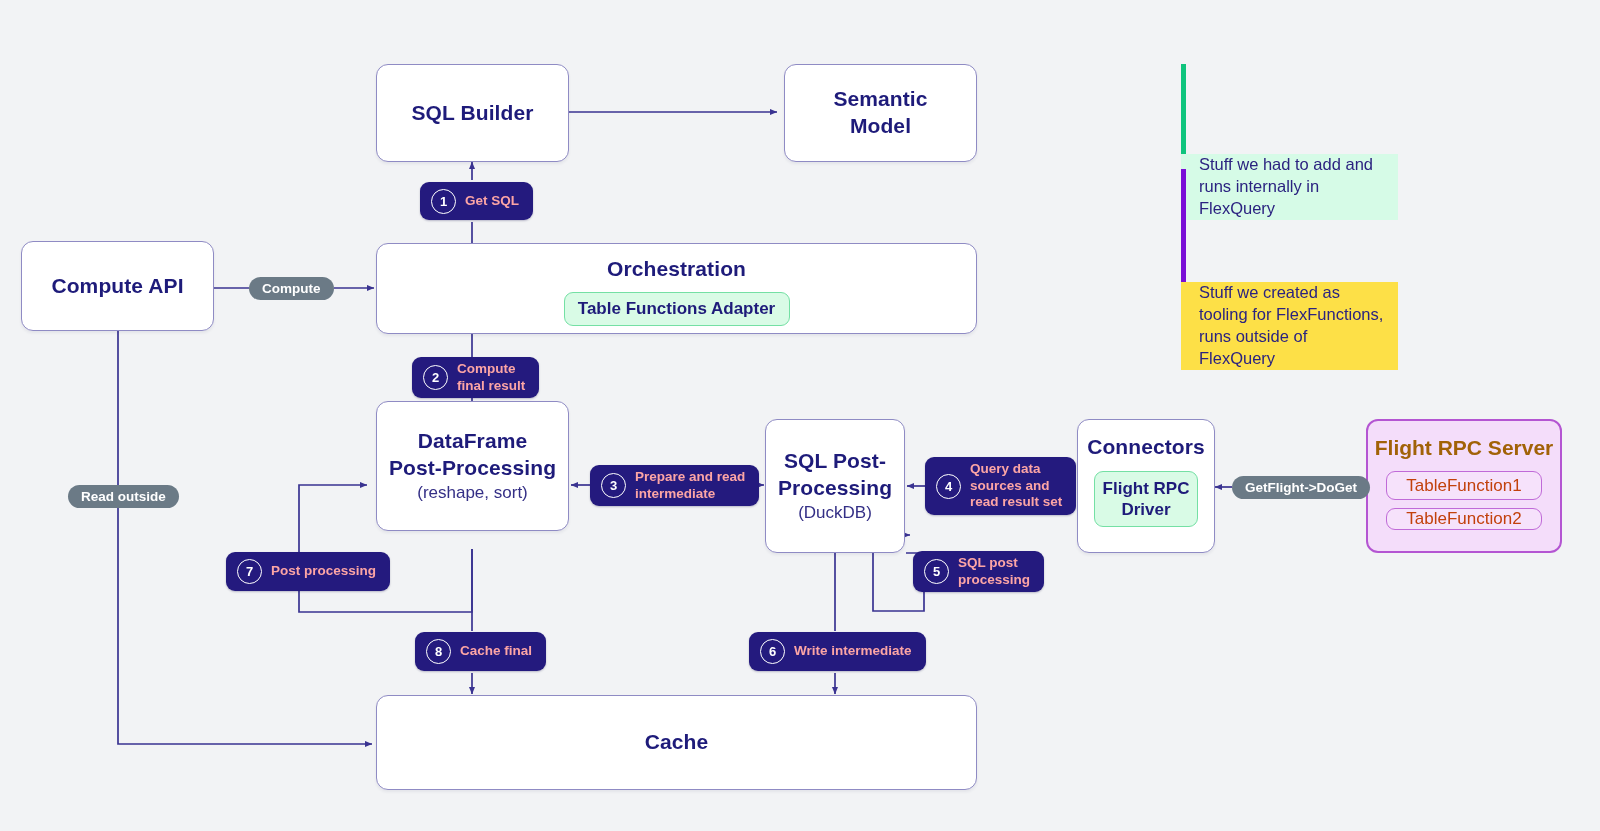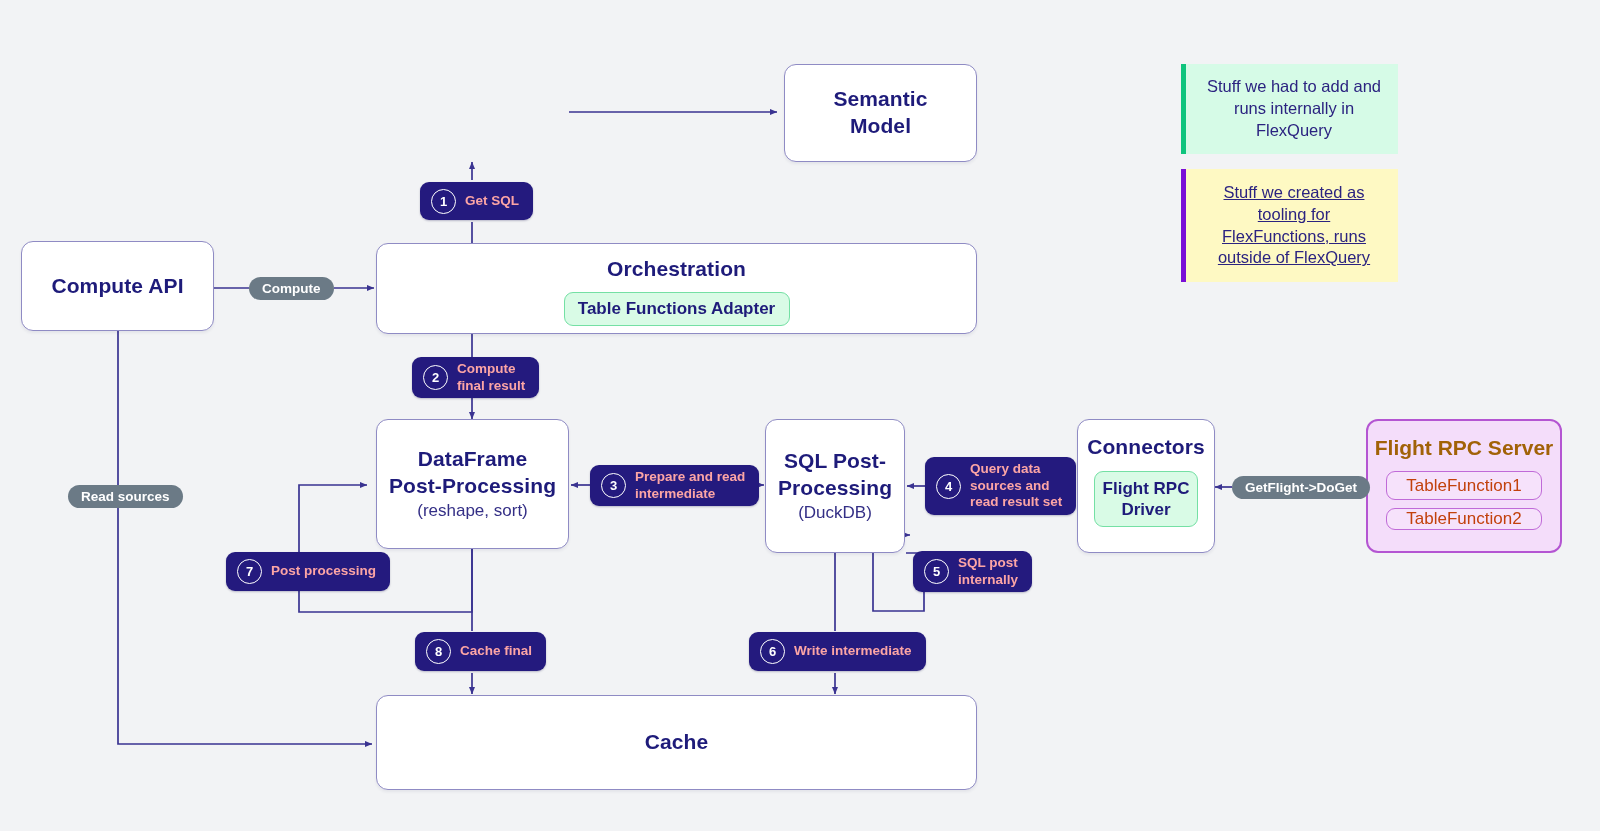--- a/index.html
+++ b/index.html
@@ -154,39 +154,38 @@
     justify-content: center;
     padding: 0 13px;
     white-space: nowrap;
   }
 
   
   .legend-item {
     position: absolute;
     box-sizing: border-box;
     display: flex;
-    flex-direction: row;
-    text-align: center;
+    flex-direction: column;
   }
   .legend-item .bar {
     flex: 0 0 auto;
     width: 5px;
     height: 100%;
   }
   .legend-item .body {
     flex: 1 1 auto;
     display: flex;
     align-items: center;
     padding: 0 14px 0 18px;
     font-size: 16.5px;
     line-height: 1.33;
     color: #2b2380;
   }
   .legend-mint .body { background: #d6fbe7; }
-  .legend-violet .body { background: #fef9c3; text-decoration: underline; }
+  .legend-violet .body { background: #fde047; }
 </style>
 </head>
 <body>
 
 <div id="stage">
 
   <svg class="wires" viewBox="0 0 1600 831">
     <defs>
       <marker id="arr" markerWidth="9" markerHeight="9" refX="7.4" refY="3.2" orient="auto" markerUnits="userSpaceOnUse">
         <path d="M0,0 L7.6,3.2 L0,6.4 z" fill="#3a3391"></path>
@@ -221,36 +220,39 @@
       <path d="M472,549 L472,631"></path>
       <path d="M472,673 L472,694" marker-end="url(#arr)"></path>
 
       <path d="M835,553 L835,631"></path>
       <path d="M835,673 L835,694" marker-end="url(#arr)"></path>
 
       <path d="M118,331 L118,744 L372,744" marker-end="url(#arr)"></path>
     </g>
   </svg>
 
+  <div class="node" style="left:376px; top:64px; width:193px; height:98px;">
+    <div class="title">SQL Builder</div>
+  </div>
 
   <div class="node" style="left:376px; top:243px; width:601px; height:91px; justify-content:flex-start; padding-top:12px;">
     <div class="title">Orchestration</div>
     <div class="chip-mint" style="margin-top:9px; width:226px; height:34px;">Table Functions Adapter</div>
   </div>
 
   <div class="node" style="left:784px; top:64px; width:193px; height:98px; white-space:pre-line;">
     <div class="title">Semantic
 Model</div>
   </div>
 
   <div class="node" style="left:21px; top:241px; width:193px; height:90px;">
     <div class="title">Compute API</div>
   </div>
 
-  <div class="node" style="left:376px; top:419px; width:193px; height:130px; white-space:pre-line;">
+  <div class="node" style="left:376px; top:401px; width:193px; height:130px; white-space:pre-line;">
     <div class="title">DataFrame
 Post-Processing</div>
     <div class="subtitle">(reshape, sort)</div>
   </div>
 
   <div class="node" style="left:765px; top:419px; width:140px; height:134px; white-space:pre-line;">
     <div class="title">SQL Post-
 Processing</div>
     <div class="subtitle">(DuckDB)</div>
   </div>
@@ -291,41 +293,41 @@
   <div class="badge" style="left:925px; top:457px; height:58px;">
     <div class="num">4</div>
     <div class="lbl">Query data
 sources and
 read result set</div>
   </div>
 
   <div class="badge" style="left:913px; top:551px; height:41px;">
     <div class="num">5</div>
     <div class="lbl">SQL post
-internally</div>
+processing</div>
   </div>
 
   <div class="badge" style="left:749px; top:632px; height:39px;">
     <div class="num">6</div>
     <div class="lbl">Write intermediate</div>
   </div>
 
   <div class="badge" style="left:226px; top:552px; height:39px;">
     <div class="num">7</div>
     <div class="lbl">Post processing</div>
   </div>
 
   <div class="badge" style="left:415px; top:632px; height:39px;">
     <div class="num">8</div>
     <div class="lbl">Cache final</div>
   </div>
 
   <div class="pill" style="left:249px; top:277px; height:23px;">Compute</div>
 
-  <div class="pill" style="left:68px; top:485px; height:23px;">Read sources</div>
+  <div class="pill" style="left:68px; top:485px; height:23px;">Read outside</div>
 
   <div class="pill" style="left:1232px; top:476px; height:23px;">GetFlight-&gt;DoGet</div>
 
   <div class="legend-item legend-mint" style="left:1181px; top:64px; width:217px; height:90px;">
     <div class="bar" style="background:#0fc47d;"></div>
     <div class="body">Stuff we had to add and runs internally in FlexQuery</div>
   </div>
 
   <div class="legend-item legend-violet" style="left:1181px; top:169px; width:217px; height:113px;">
     <div class="bar" style="background:#7a0fd6;"></div>

